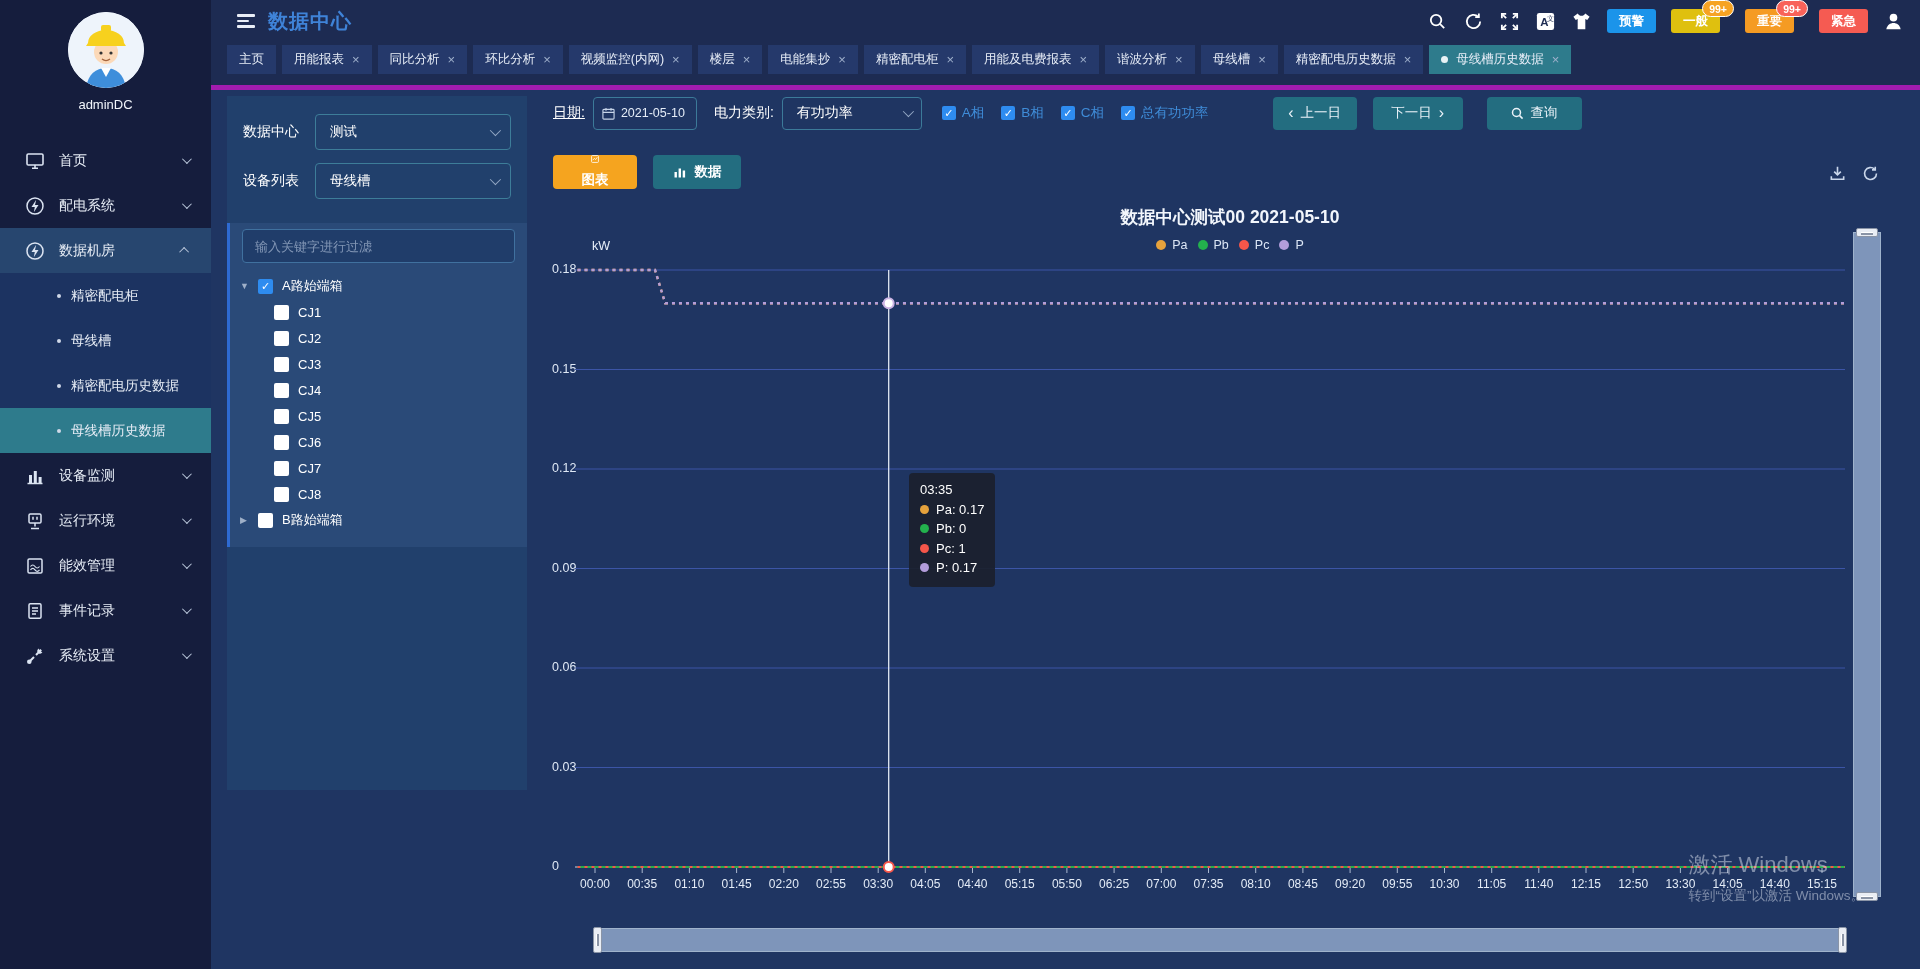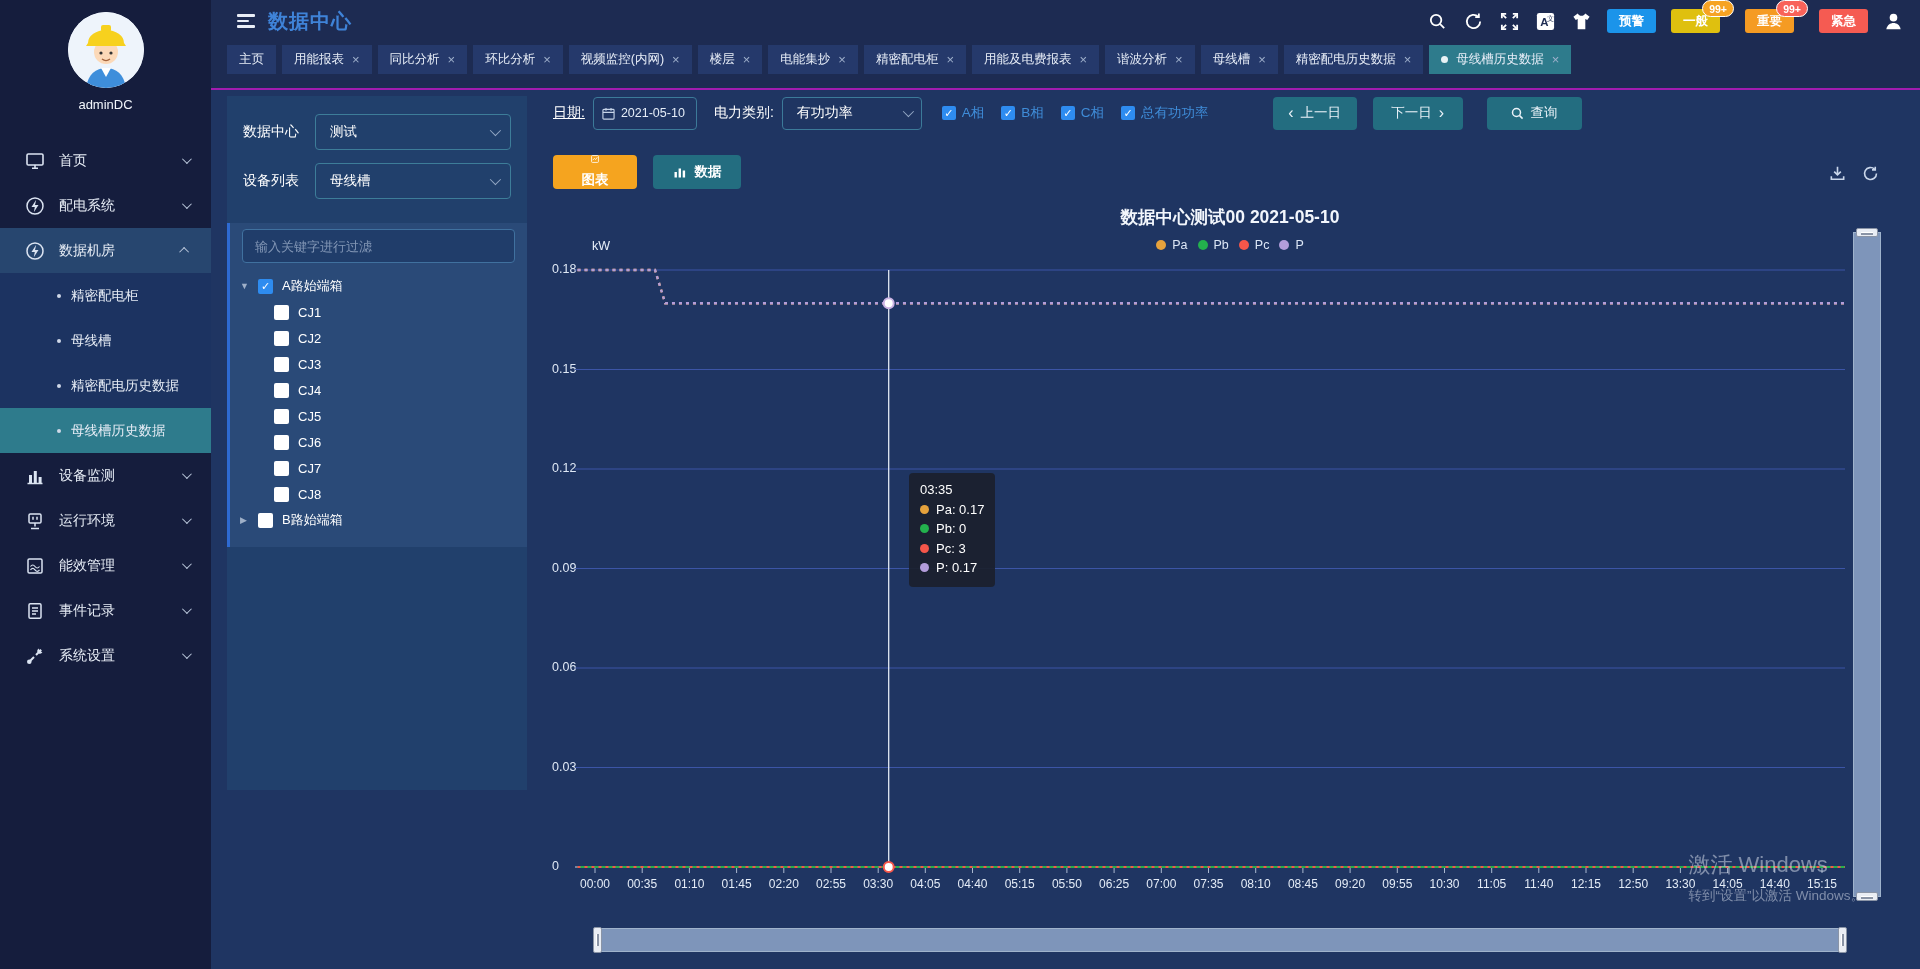--- a/index.html
+++ b/index.html
@@ -28,21 +28,21 @@
   .burger i { display:block; height:2.5px; background:#e9eef7; margin:3px 0; border-radius:1px; }
   .burger i.short { width:12px; }
   .apptitle { margin-left:13px; font-size:20px; font-weight:bold; color:#3f83d8; letter-spacing:1px; }
   .top-actions { position:absolute; right:16px; top:0; height:42px; display:flex; align-items:center; gap:15px; }
   .ticon { width:21px; height:21px; cursor:pointer; }
   .ticon svg { width:21px; height:21px; display:block; }
   .abtn { position:relative; height:24px; padding:0 12px; border-radius:3px; color:#fff; font-size:12.5px; font-weight:bold; display:flex; align-items:center; cursor:pointer; }
   .abtn .cnt { position:absolute; top:-9px; right:-14px; height:17px; padding:0 6px; border-radius:9px; font-size:10.5px; color:#fff; display:flex; align-items:center; border:1px solid #fff; }
 
   
-  .tabbar { position:absolute; left:211px; top:42px; width:1709px; height:48px; border-bottom:2px solid #a21caf; display:flex; align-items:flex-start; padding:3px 0 0 16px; gap:6px; }
+  .tabbar { position:absolute; left:211px; top:42px; width:1709px; height:48px; border-bottom:5px solid #a21caf; display:flex; align-items:flex-start; padding:3px 0 0 16px; gap:6px; }
   .tab { height:29px; padding:0 12px; background:#25396b; display:flex; align-items:center; gap:8px; font-size:12.5px; color:#e8eef8; cursor:pointer; white-space:nowrap; }
   .tab .x { color:#9fb0cc; font-size:13px; line-height:1; cursor:pointer; }
   .tab.active { background:#2e7b8c; }
   .tab .adot { width:7px; height:7px; border-radius:50%; background:#e8f2f5; }
 
   .content-bg { position:absolute; left:211px; top:90px; right:0; bottom:0; background:#1f3562; }
 
   
   .fpanel { position:absolute; left:227px; top:96px; width:300px; height:694px; background:#21406c; z-index:3; padding-top:10px; }
   .frow { display:flex; align-items:center; margin:8px 16px 0; height:36px; }
@@ -630,21 +630,21 @@
       <div class="trow">
       <span class="td" style="background:#e6a23c"></span>
       <span>Pa: 0.17</span>
     </div>
       <div class="trow">
       <span class="td" style="background:#23b14d"></span>
       <span>Pb: 0</span>
     </div>
       <div class="trow">
       <span class="td" style="background:#f5564a"></span>
-      <span>Pc: 3</span>
+      <span>Pc: 1</span>
     </div>
       <div class="trow">
       <span class="td" style="background:#b39ddb"></span>
       <span>P: 0.17</span>
     </div>
     </div>
   <div class="dz-h">
     <span class="dzh l">
         <i></i>
       </span>

